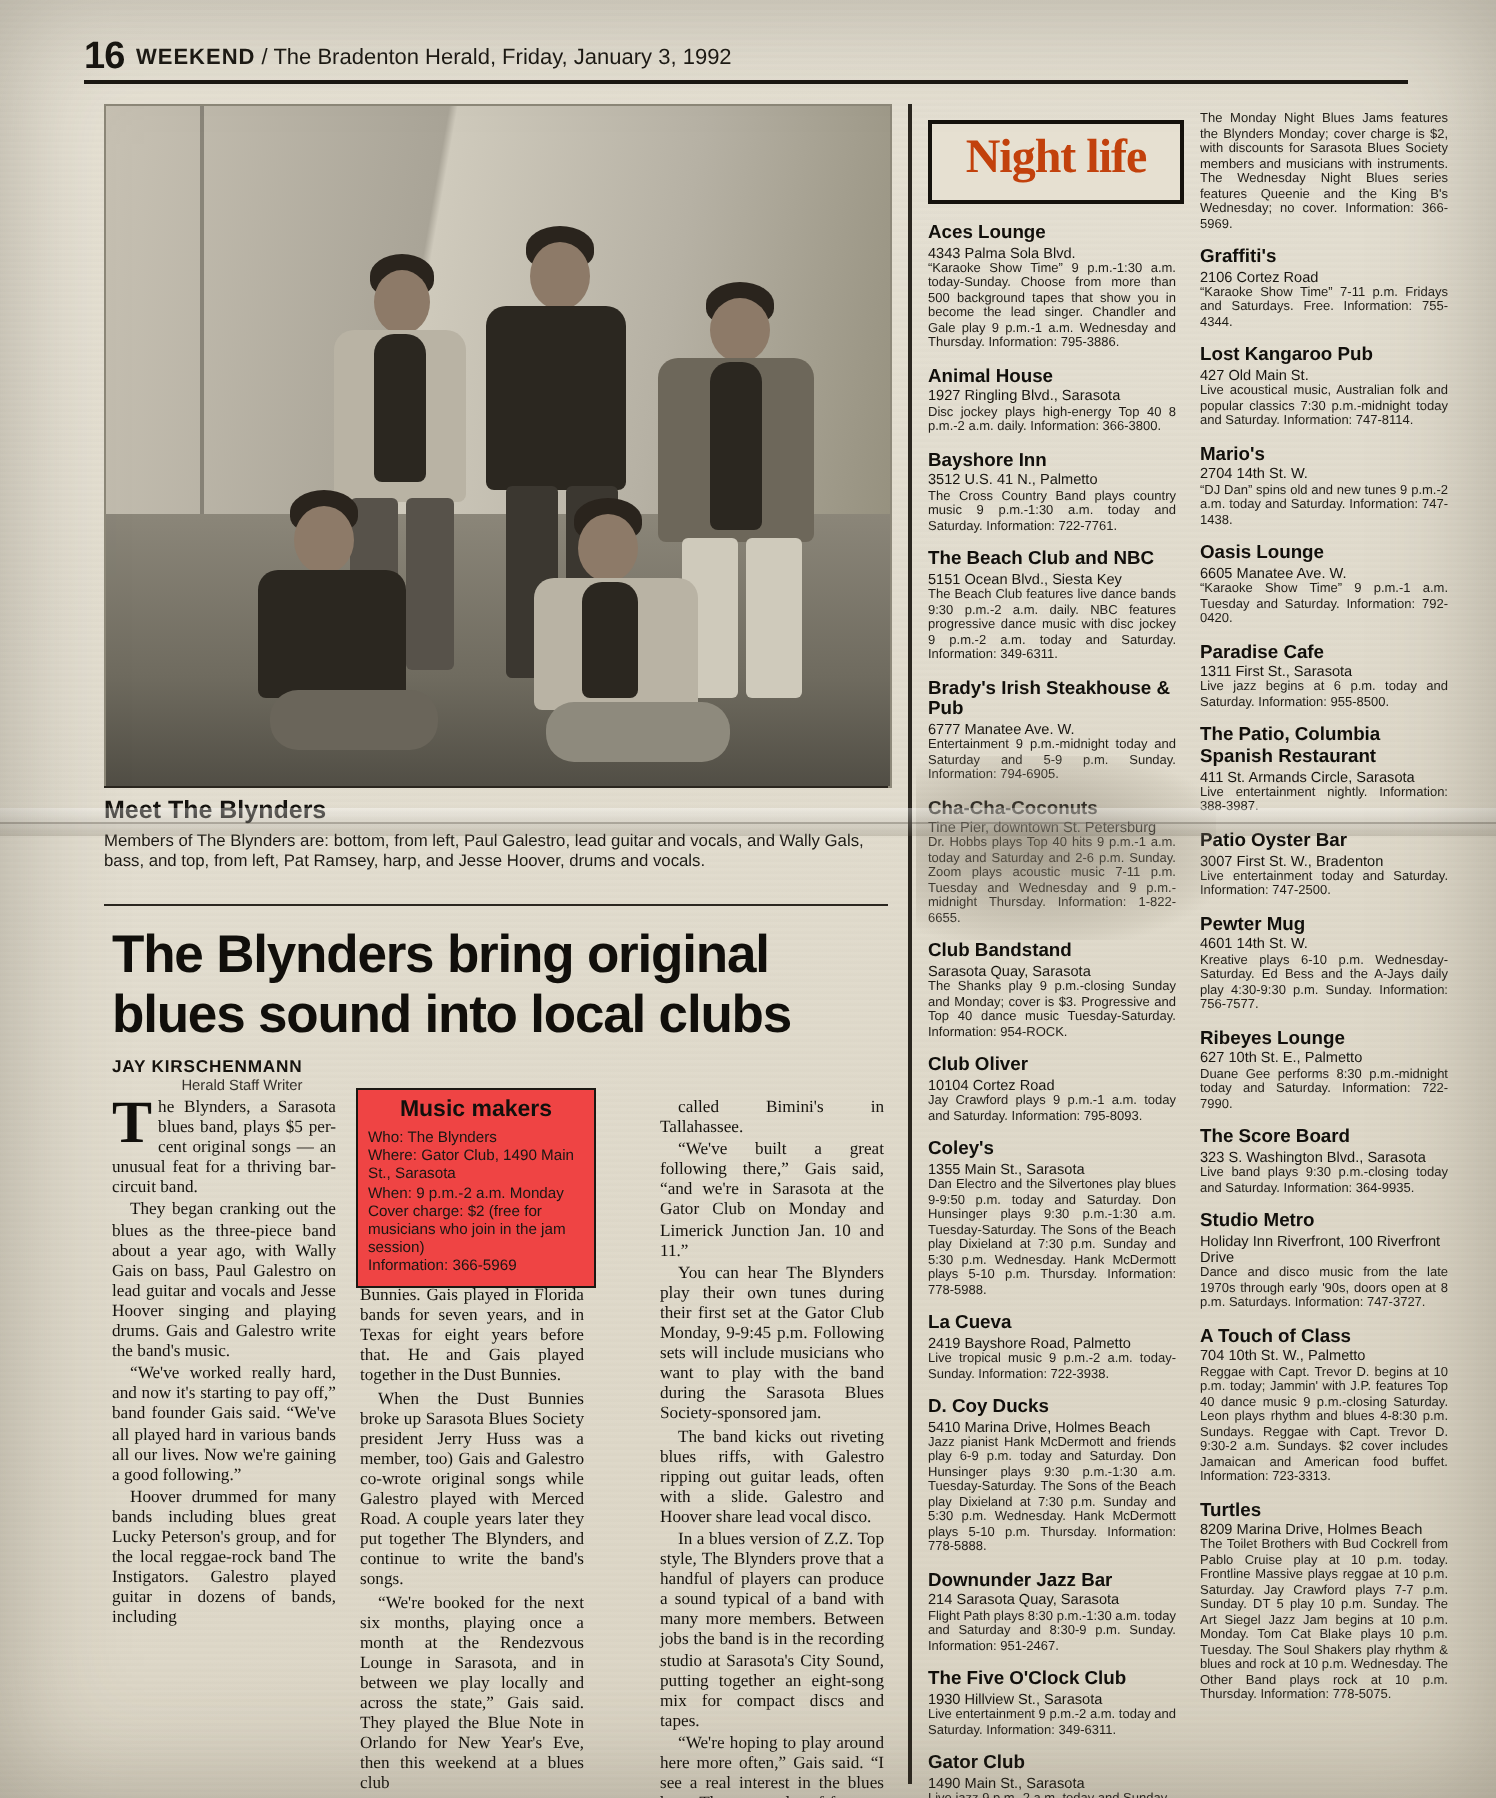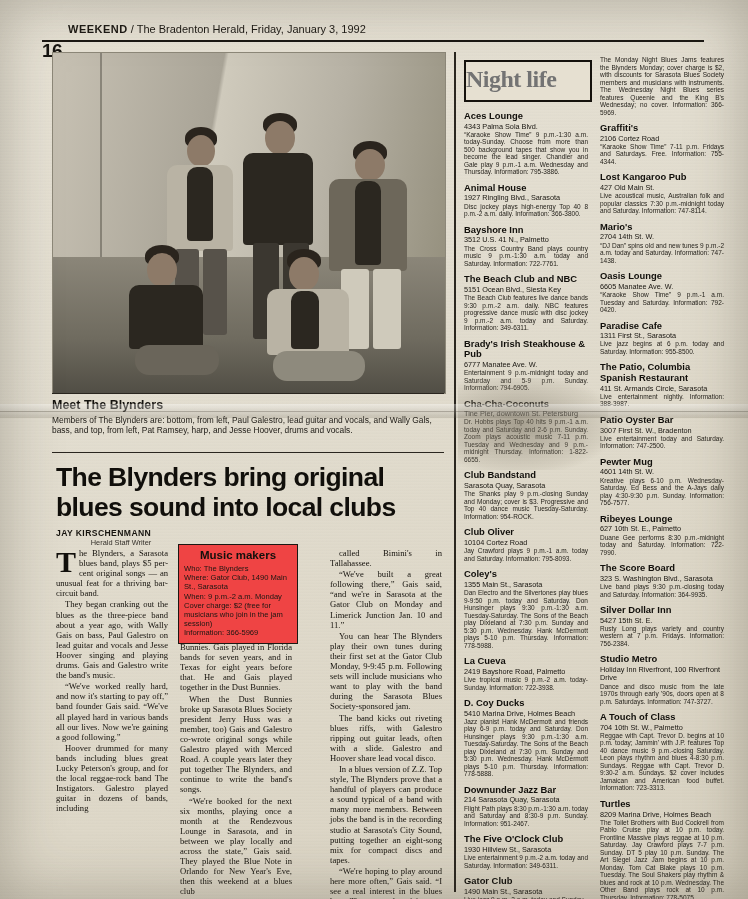--- a/index.html
+++ b/index.html
@@ -6,21 +6,21 @@
   body{font-family:"Liberation Serif",serif;}
   .page{position:relative;width:748px;height:899px;background:#cfc9bb;overflow:hidden;}
   .paper{position:absolute;left:0;top:0;width:748px;height:899px;
     background:linear-gradient(155deg,#e8e3d6 0%,#e3ded0 35%,#ded8c8 70%,#d8d1c0 100%);}
   .grain{position:absolute;inset:0;background:
     repeating-linear-gradient(0deg,rgba(0,0,0,0.012) 0px,rgba(0,0,0,0.012) 1px,rgba(255,255,255,0.01) 2px,rgba(255,255,255,0.01) 3px);
     pointer-events:none;}
   
   .masthead{position:absolute;left:42px;top:18px;width:620px;height:24px;}
   .pagenum{font-family:"Liberation Sans",sans-serif;font-weight:bold;font-size:19px;color:#15130f;
-    position:absolute;left:0;top:0;letter-spacing:-0.5px;margin-top:22px;}
+    position:absolute;left:0;top:0;letter-spacing:-0.5px;}
   .mastline{position:absolute;left:26px;top:5px;font-family:"Liberation Sans",sans-serif;font-size:11px;color:#1b1813;}
   .mastline b{font-weight:bold;letter-spacing:0.5px;}
   .rule{position:absolute;left:42px;top:40px;width:662px;height:2px;background:#1a1712;}
   
   .photo{position:absolute;left:52px;top:52px;width:392px;height:340px;
     background:#b9b4a8;border:1px solid #8d8879;overflow:hidden;}
   .photo .sky{position:absolute;inset:0;background:linear-gradient(180deg,#cdc8bc 0%,#b3ada0 48%,#8e8b80 100%);}
   .photo .wall{position:absolute;left:0;top:0;width:100%;height:62%;
     background:linear-gradient(100deg,#c8c2b4 0%,#a9a497 40%,#cfcabc 41%,#b6b1a4 70%,#96917f 100%);}
   .photo .wall:after{content:"";position:absolute;left:12%;top:0;width:2px;height:100%;background:rgba(40,36,30,.35);}
@@ -57,22 +57,22 @@
   .c4{left:330px;top:548px;width:112px;}
   
   .mm{position:absolute;left:178px;top:544px;width:118px;border:1.4px solid #1b1813;background:#ef4444;}
   .mm-h{font-family:"Liberation Sans",sans-serif;font-weight:bold;font-size:11.5px;text-align:center;
     padding:4px 0 3px 0;color:#12100c;}
   .mm-b{font-family:"Liberation Sans",sans-serif;font-size:7.6px;line-height:9.2px;color:#1a1712;padding:0 5px 5px 5px;}
   .mm-b b{font-weight:normal;}
   
   .nl-rule{position:absolute;left:454px;top:52px;width:1.5px;height:840px;background:#2a261f;}
   .nl-title{position:absolute;left:464px;top:60px;width:124px;height:38px;border:2px solid #15120d;background:#e6e0d1;}
-  .nl-title span{display:block;text-align:left;font-family:"Liberation Serif",serif;font-weight:bold;
-    font-size:24px;line-height:34px;color:#737373;letter-spacing:-0.5px;}
+  .nl-title span{display:block;text-align:center;font-family:"Liberation Serif",serif;font-weight:bold;
+    font-size:24px;line-height:34px;color:#c2410c;letter-spacing:-0.5px;}
   .nlcol{position:absolute;width:124px;font-family:"Liberation Sans",sans-serif;}
   .nlA{left:464px;top:106px;}
   .nlB{left:600px;top:56px;}
   .ent{margin-bottom:7px;}
   .ent h4{margin:5px 0 1px 0;font-size:9.4px;font-weight:bold;color:#110f0b;line-height:10.6px;}
   .ent .addr{font-size:7.3px;line-height:8.3px;color:#181510;}
   .ent .desc{font-size:6.5px;line-height:7.5px;color:#201d17;text-align:justify;}
   .smudge{position:absolute;left:458px;top:378px;width:150px;height:92px;
     background:radial-gradient(ellipse at 40% 50%,rgba(120,112,96,.55),rgba(160,152,134,.15) 70%,rgba(0,0,0,0) 80%);
     pointer-events:none;}
@@ -312,25 +312,20 @@
         <h4>Ribeyes Lounge</h4>
         <div class="addr">627 10th St. E., Palmetto</div>
         <div class="desc">Duane Gee performs 8:30 p.m.-midnight today and Saturday. Information: 722-7990.</div>
       </div>
       <div class="ent">
         <h4>The Score Board</h4>
         <div class="addr">323 S. Washington Blvd., Sarasota</div>
         <div class="desc">Live band plays 9:30 p.m.-closing today and Saturday. Information: 364-9935.</div>
       </div>
       <div class="ent">
-        <h4>Silver Dollar Inn</h4>
-        <div class="addr">5427 15th St. E.</div>
-        <div class="desc">Rusty Long plays variety and country western at 7 p.m. Fridays. Information: 756-2384.</div>
-      </div>
-      <div class="ent">
         <h4>Studio Metro</h4>
         <div class="addr">Holiday Inn Riverfront, 100 Riverfront Drive</div>
         <div class="desc">Dance and disco music from the late 1970s through early '90s, doors open at 8 p.m. Saturdays. Information: 747-3727.</div>
       </div>
       <div class="ent">
         <h4>A Touch of Class</h4>
         <div class="addr">704 10th St. W., Palmetto</div>
         <div class="desc">Reggae with Capt. Trevor D. begins at 10 p.m. today; Jammin' with J.P. features Top 40 dance music 9 p.m.-closing Saturday. Leon plays rhythm and blues 4-8:30 p.m. Sundays. Reggae with Capt. Trevor D. 9:30-2 a.m. Sundays. $2 cover includes Jamaican and American food buffet. Information: 723-3313.</div>
       </div>
       <div class="ent">

